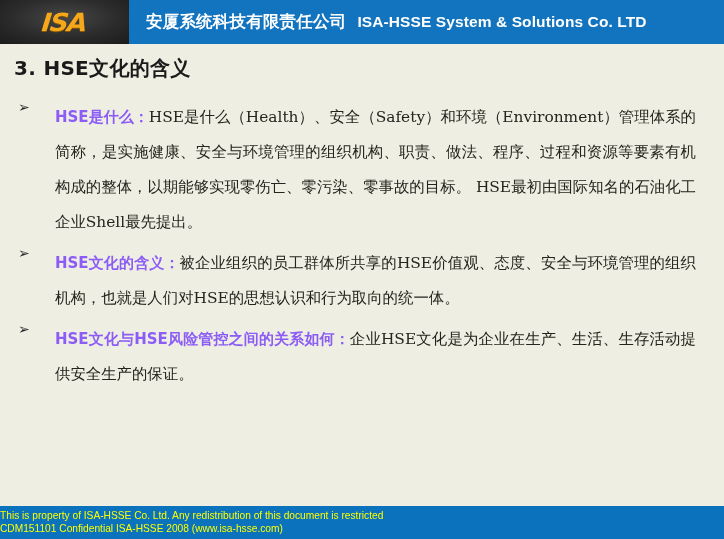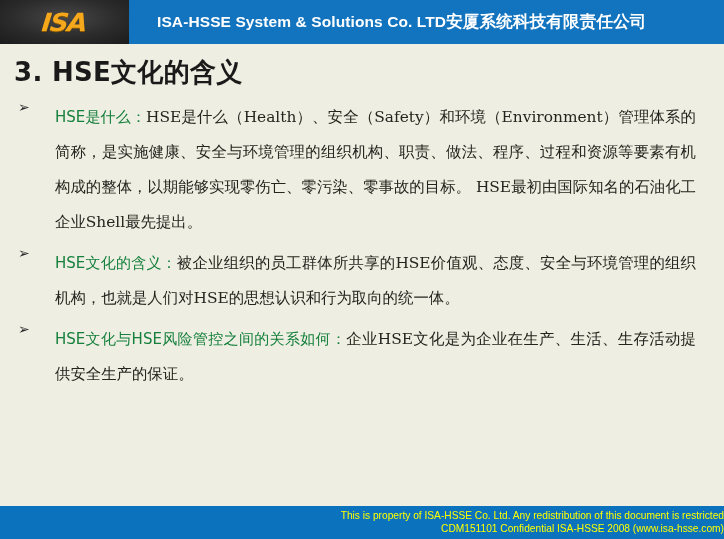--- a/index.html
+++ b/index.html
@@ -77,21 +77,21 @@
     white-space: nowrap;
     letter-spacing: 0.1px;
   }
 
   
   #slide-title {
     position: absolute;
     left: 14px;
     top: 55px;
     font-family: "DejaVu Sans", sans-serif;
-    font-size: 26px;
+    font-size: 20px;
     font-weight: bold;
     color: #1a1a1a;
     letter-spacing: 0.3px;
     white-space: nowrap;
   }
 
   
   #body-area {
     position: absolute;
     left: 0;
@@ -119,35 +119,35 @@
     font-size: 15.4px;
     color: #25241f;
     line-height: 35px;
     margin: 0;
     padding: 0 28px 0 38px;
     text-align: justify;
     text-justify: inter-ideograph;
   }
   .para .lead {
     font-family: "DejaVu Sans", sans-serif;
-    font-weight: normal;
+    font-weight: bold;
     font-size: 15px;
-    color: #15803d;
+    color: #8b5cf6;
   }
   .b1 .para { text-indent: 0; }
 
   
   #footer {
     position: absolute;
     left: 0;
     bottom: 0;
     width: 724px;
     height: 33px;
     background: #0B72BD;
-    text-align: right;
+    text-align: left;
     padding-top: 3px;
     box-sizing: border-box;
   }
   .footer-line {
     color: #FFFF00;
     font-family: "Liberation Sans", sans-serif;
     font-size: 10.2px;
     line-height: 13px;
     white-space: nowrap;
   }
@@ -155,22 +155,22 @@
 </head>
 <body>
 
 <div id="slide">
 
   <div id="header">
     <div id="logo-zone">
       <span id="logo-text">ISA</span>
     </div>
     <div id="banner">
+      <span id="banner-cn">安厦系统科技有限责任公司</span>
       <span id="banner-en">ISA-HSSE  System &amp; Solutions Co. LTD</span>
-      <span id="banner-cn">安厦系统科技有限责任公司</span>
     </div>
   </div>
 
   <div id="slide-title">3.  HSE文化的含义</div>
 
   <div id="body-area">
 
     <div class="bullet-block b1">
       <p class="para"><span class="bullet-marker">➢</span><span class="lead">HSE是什么：</span><span>HSE是什么（Health）、安全（Safety）和环境（Environment）管理体系的简称，是实施健康、安全与环境管理的组织机构、职责、做法、程序、过程和资源等要素有机构成的整体，以期能够实现零伤亡、零污染、零事故的目标。 HSE最初由国际知名的石油化工企业Shell最先提出。</span></p>
     </div>

